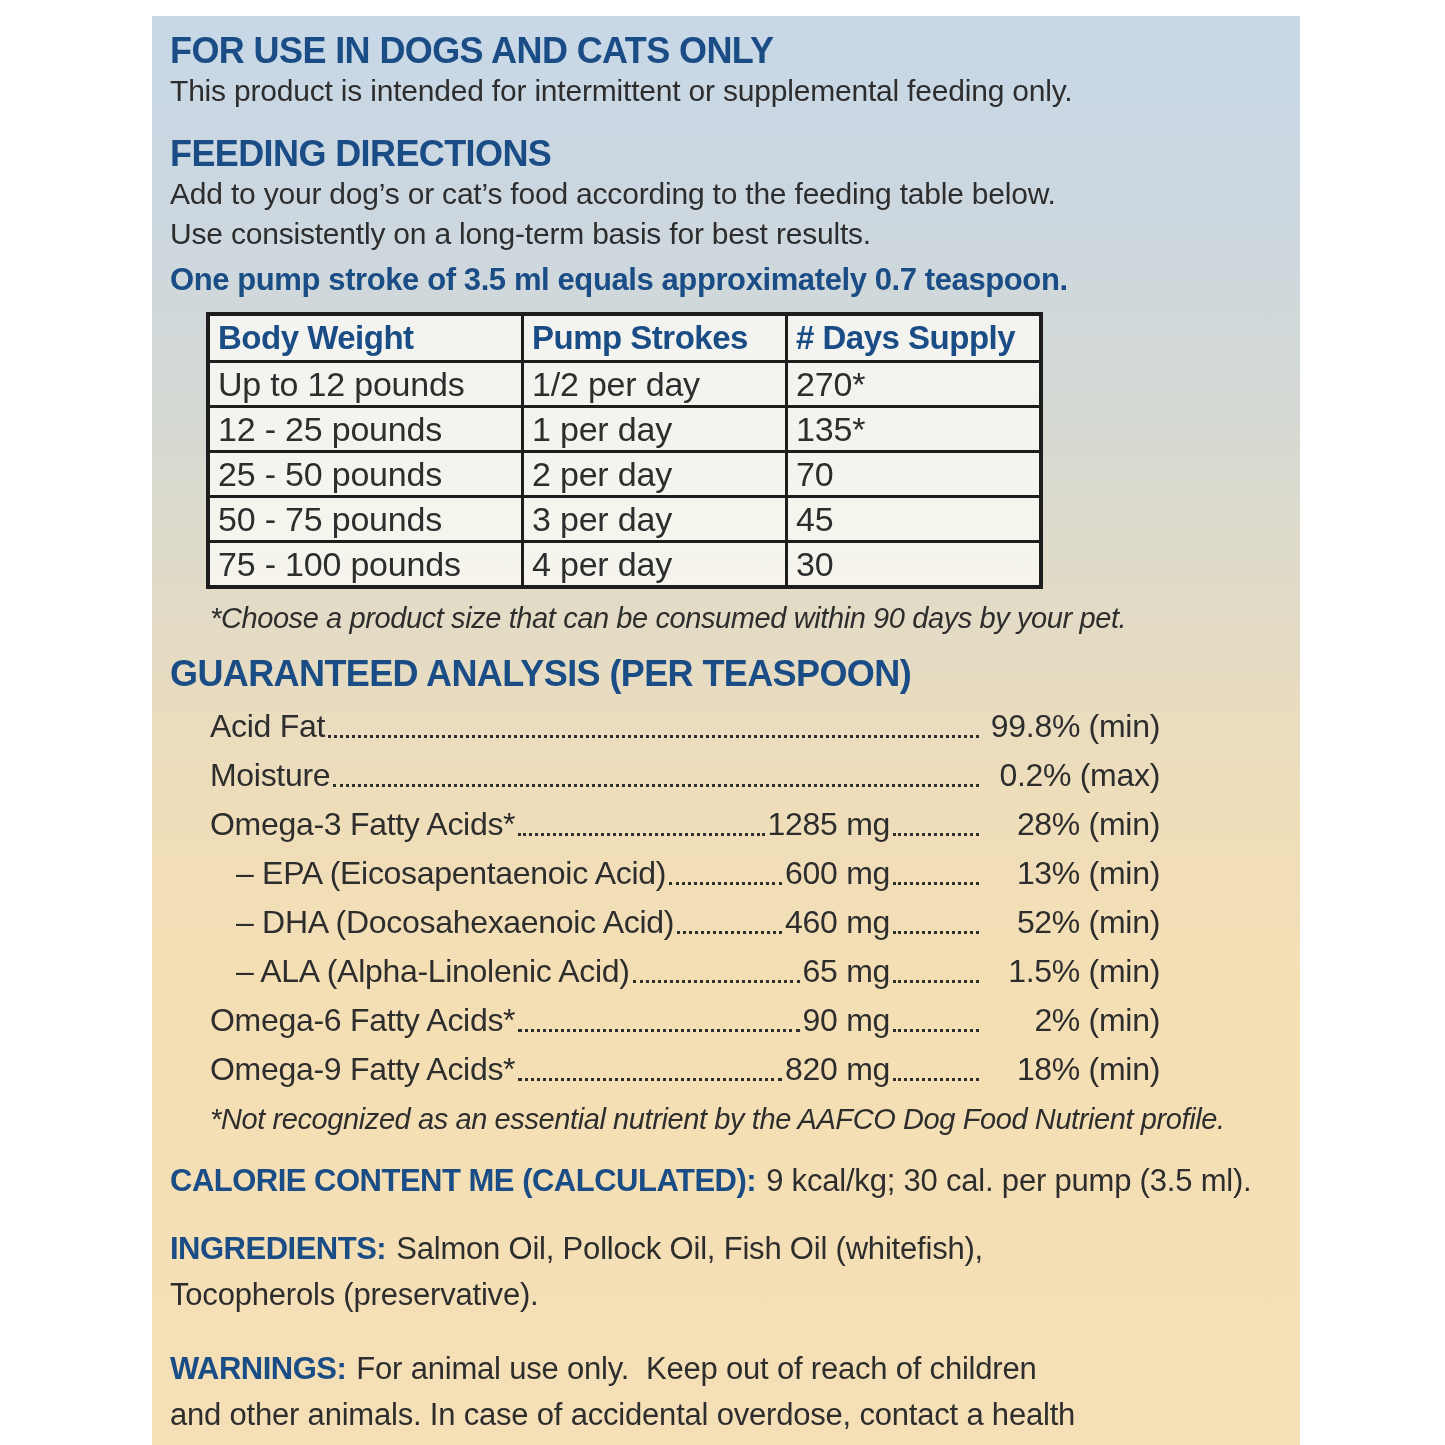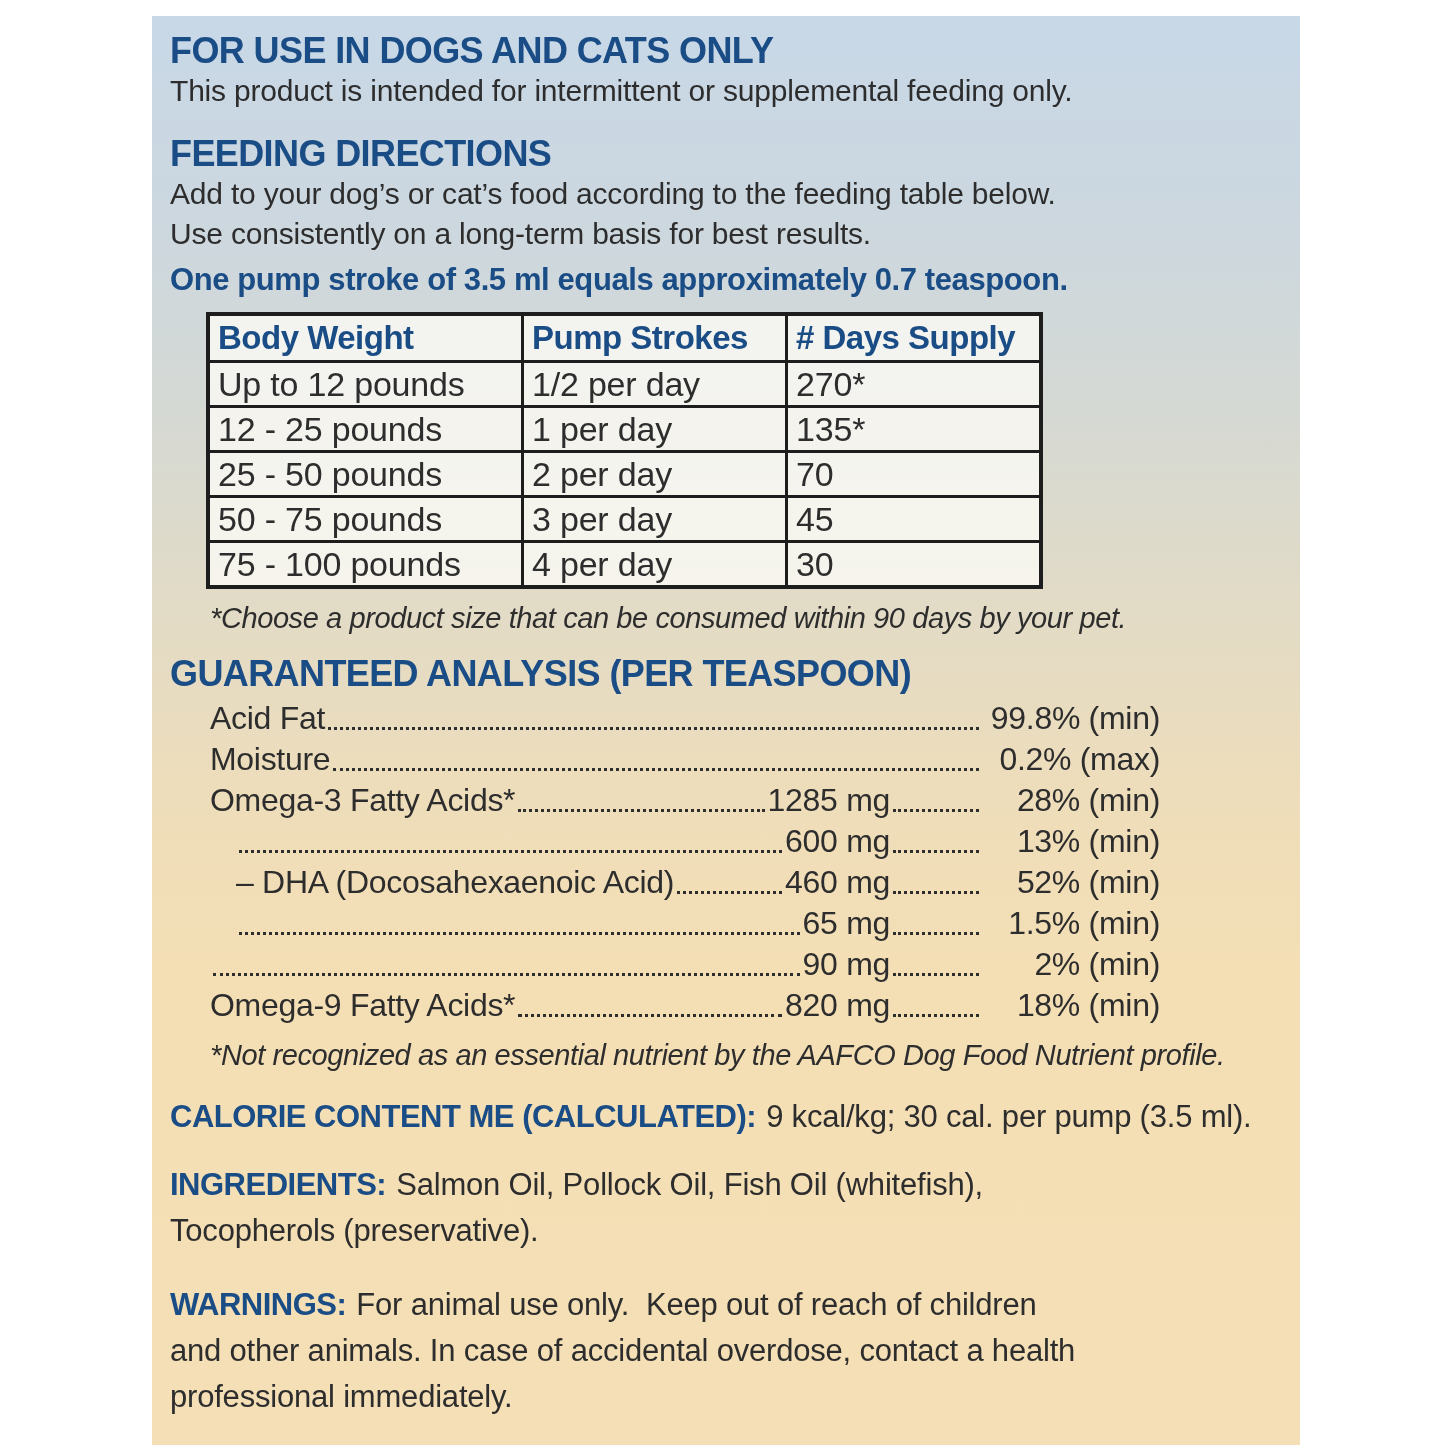--- a/index.html
+++ b/index.html
@@ -92,21 +92,21 @@
     border-bottom:3px dotted #2e2e2e;
     margin:0 3px 9px 3px;
     min-width:20px;
   }
   .leader-fixed {
     width:86px; flex:none;
     border-bottom:3px dotted #2e2e2e;
     margin:0 3px 9px 3px;
   }
   .ga-mg { white-space:nowrap; }
-  .ga-pct { width:178px; flex:none; text-align:right; white-space:nowrap; }
+  .ga-pct { width:178px; flex:none; text-align:right; white-space:nowrap;margin-top:8px; }
   .para {
     font-size:31px; line-height:46px;
     margin-top:22px;
   }
   .para .inline-label {
     color:#1a4c86; font-weight:bold;
     letter-spacing:-0.5px;
     margin-right:10px;
   }
   .para .inline-text { white-space:pre-wrap; }
@@ -181,39 +181,42 @@
         <span class="ga-pct">0.2% (max)</span>
       </div>
       <div class="ga-row">
         <span class="ga-name">Omega-3 Fatty Acids*</span>
         <span class="leader"></span>
         <span class="ga-mg">1285 mg</span>
         <span class="leader-fixed"></span>
         <span class="ga-pct">28% (min)</span>
       </div>
       <div class="ga-row sub">
+        <span class="ga-name">– EPA (Eicosapentaenoic Acid)</span>
         <span class="leader"></span>
         <span class="ga-mg">600 mg</span>
         <span class="leader-fixed"></span>
         <span class="ga-pct">13% (min)</span>
       </div>
       <div class="ga-row sub">
         <span class="ga-name">– DHA (Docosahexaenoic Acid)</span>
         <span class="leader"></span>
         <span class="ga-mg">460 mg</span>
         <span class="leader-fixed"></span>
         <span class="ga-pct">52% (min)</span>
       </div>
       <div class="ga-row sub">
+        <span class="ga-name">– ALA (Alpha-Linolenic Acid)</span>
         <span class="leader"></span>
         <span class="ga-mg">65 mg</span>
         <span class="leader-fixed"></span>
         <span class="ga-pct">1.5% (min)</span>
       </div>
       <div class="ga-row">
+        <span class="ga-name">Omega-6 Fatty Acids*</span>
         <span class="leader"></span>
         <span class="ga-mg">90 mg</span>
         <span class="leader-fixed"></span>
         <span class="ga-pct">2% (min)</span>
       </div>
       <div class="ga-row">
         <span class="ga-name">Omega-9 Fatty Acids*</span>
         <span class="leader"></span>
         <span class="ga-mg">820 mg</span>
         <span class="leader-fixed"></span>

